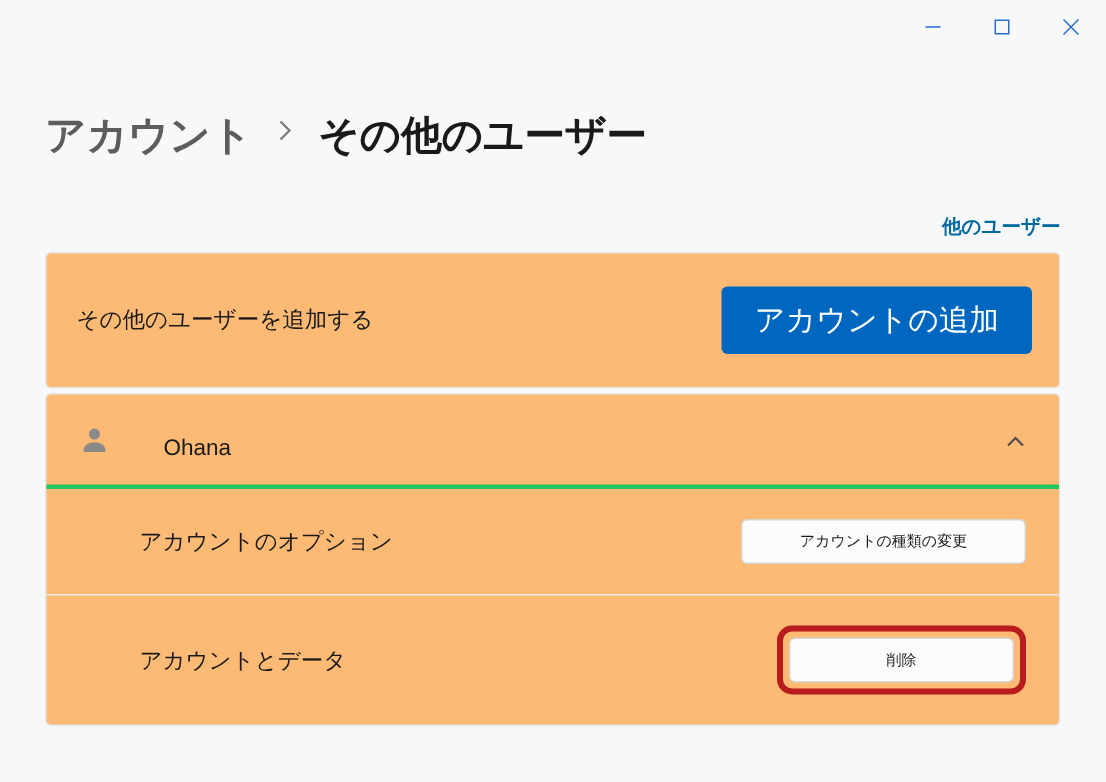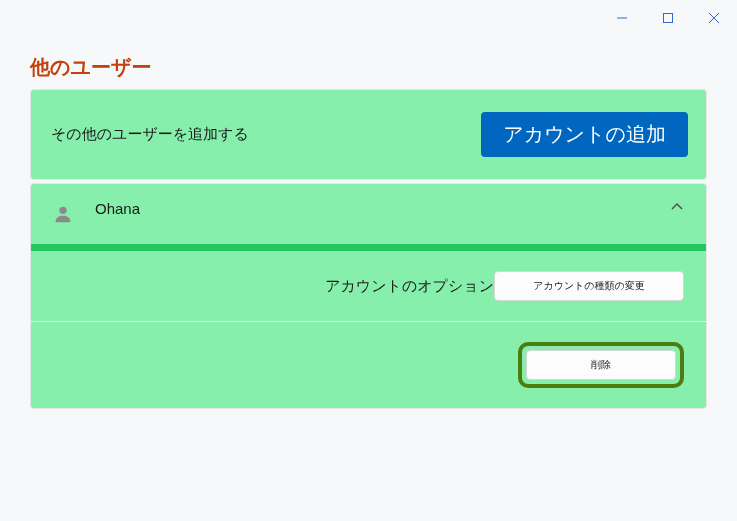--- a/index.html
+++ b/index.html
@@ -46,27 +46,28 @@
   .bc-sep {
     font-size: 20px;
     color: #888;
   }
   .bc-current {
     font-size: 27px;
     font-weight: 600;
     color: #1a1a1a;
   }
   .section-label {
-    font-size: 20px;
+    font-size: 13px;
     font-weight: 600;
-    color: #c2410c;
+    color: #0369a1;
     margin-bottom: 8px;
+    text-align: right;
   }
   .card {
-    background: #86efac;
+    background: #fdba74;
     border: 1px solid #e6e6e6;
     border-radius: 4px;
   }
   .add-row {
     display: flex;
     align-items: center;
     justify-content: space-between;
     padding: 22px 18px 22px 20px;
     margin-bottom: 3px;
   }
@@ -82,24 +83,24 @@
     padding: 9px 22px;
     font-size: 20px;
     min-width: 160px;
     cursor: pointer;
   }
   .user-card {
     margin-top: 0;
   }
   .user-header {
     display: flex;
-    align-items: flex-start;
+    align-items: flex-end;
     padding: 16px 22px 16px 18px;
-    gap: 18px;
-    border-bottom: 7px solid #22c55e;
+    gap: 32px;
+    border-bottom: 3px solid #22c55e;
   }
   .user-icon {
     width: 28px;
     height: 28px;
     display: flex;
     align-items: center;
     justify-content: center;
     color: #8a8a8a;
   }
   .user-info {
@@ -116,21 +117,21 @@
     font-size: 12.5px;
     color: #6a6a6a;
     margin-top: 2px;
   }
   .chevron {
     color: #4a4a4a;
   }
   .option-row {
     display: flex;
     align-items: center;
-    justify-content: flex-end;
+    justify-content: space-between;
     padding: 20px 22px 20px 62px;
     border-bottom: 1px solid #e9e9e9;
   }
   .option-row:last-child { border-bottom: none; }
   .option-label {
     font-size: 15px;
     color: #1a1a1a;
   }
   .btn-secondary {
     background: #fcfcfc;
@@ -139,21 +140,21 @@
     padding: 7px 18px;
     font-size: 10px;
     color: #1a1a1a;
     min-width: 110px;
     cursor: pointer;
   }
   .btn-wide {
     min-width: 190px;
   }
   .highlight-ring {
-    border: 4px solid #4d7c0f;
+    border: 4px solid #b91c1c;
     border-radius: 10px;
     padding: 4px;
     display: inline-flex;
   }
   .highlight-ring .btn-secondary {
     min-width: 150px;
     padding: 7px 40px;
   }
 </style>
 </head>
@@ -173,20 +174,29 @@
   <button class="win-btn">
     <svg width="12" height="12" viewBox="0 0 12 12">
         <line x1="1" y1="1" x2="11" y2="11" stroke="currentColor" stroke-width="1"></line>
         <line x1="11" y1="1" x2="1" y2="11" stroke="currentColor" stroke-width="1"></line>
       </svg>
   </button>
 </div>
 
 <div class="content">
 
+  <div class="breadcrumb">
+    <span class="bc-parent">アカウント</span>
+    <span class="bc-sep">
+      <svg width="12" height="18" viewBox="0 0 12 18">
+          <polyline points="3,3 9,9 3,15" fill="none" stroke="#7a7a7a" stroke-width="1.5"></polyline>
+        </svg>
+    </span>
+    <span class="bc-current">その他のユーザー</span>
+  </div>
 
   <div class="section-label">他のユーザー</div>
 
   <div class="card add-row">
     <span class="add-text">その他のユーザーを追加する</span>
     <button class="btn-primary">アカウントの追加</button>
   </div>
 
   <div class="card user-card">
 
@@ -206,20 +216,21 @@
           </svg>
       </span>
     </div>
 
     <div class="option-row">
       <span class="option-label">アカウントのオプション</span>
       <button class="btn-secondary btn-wide">アカウントの種類の変更</button>
     </div>
 
     <div class="option-row">
+      <span class="option-label">アカウントとデータ</span>
       <span class="highlight-ring">
         <button class="btn-secondary">削除</button>
       </span>
     </div>
 
   </div>
 
 </div>
 
 </body></html>

